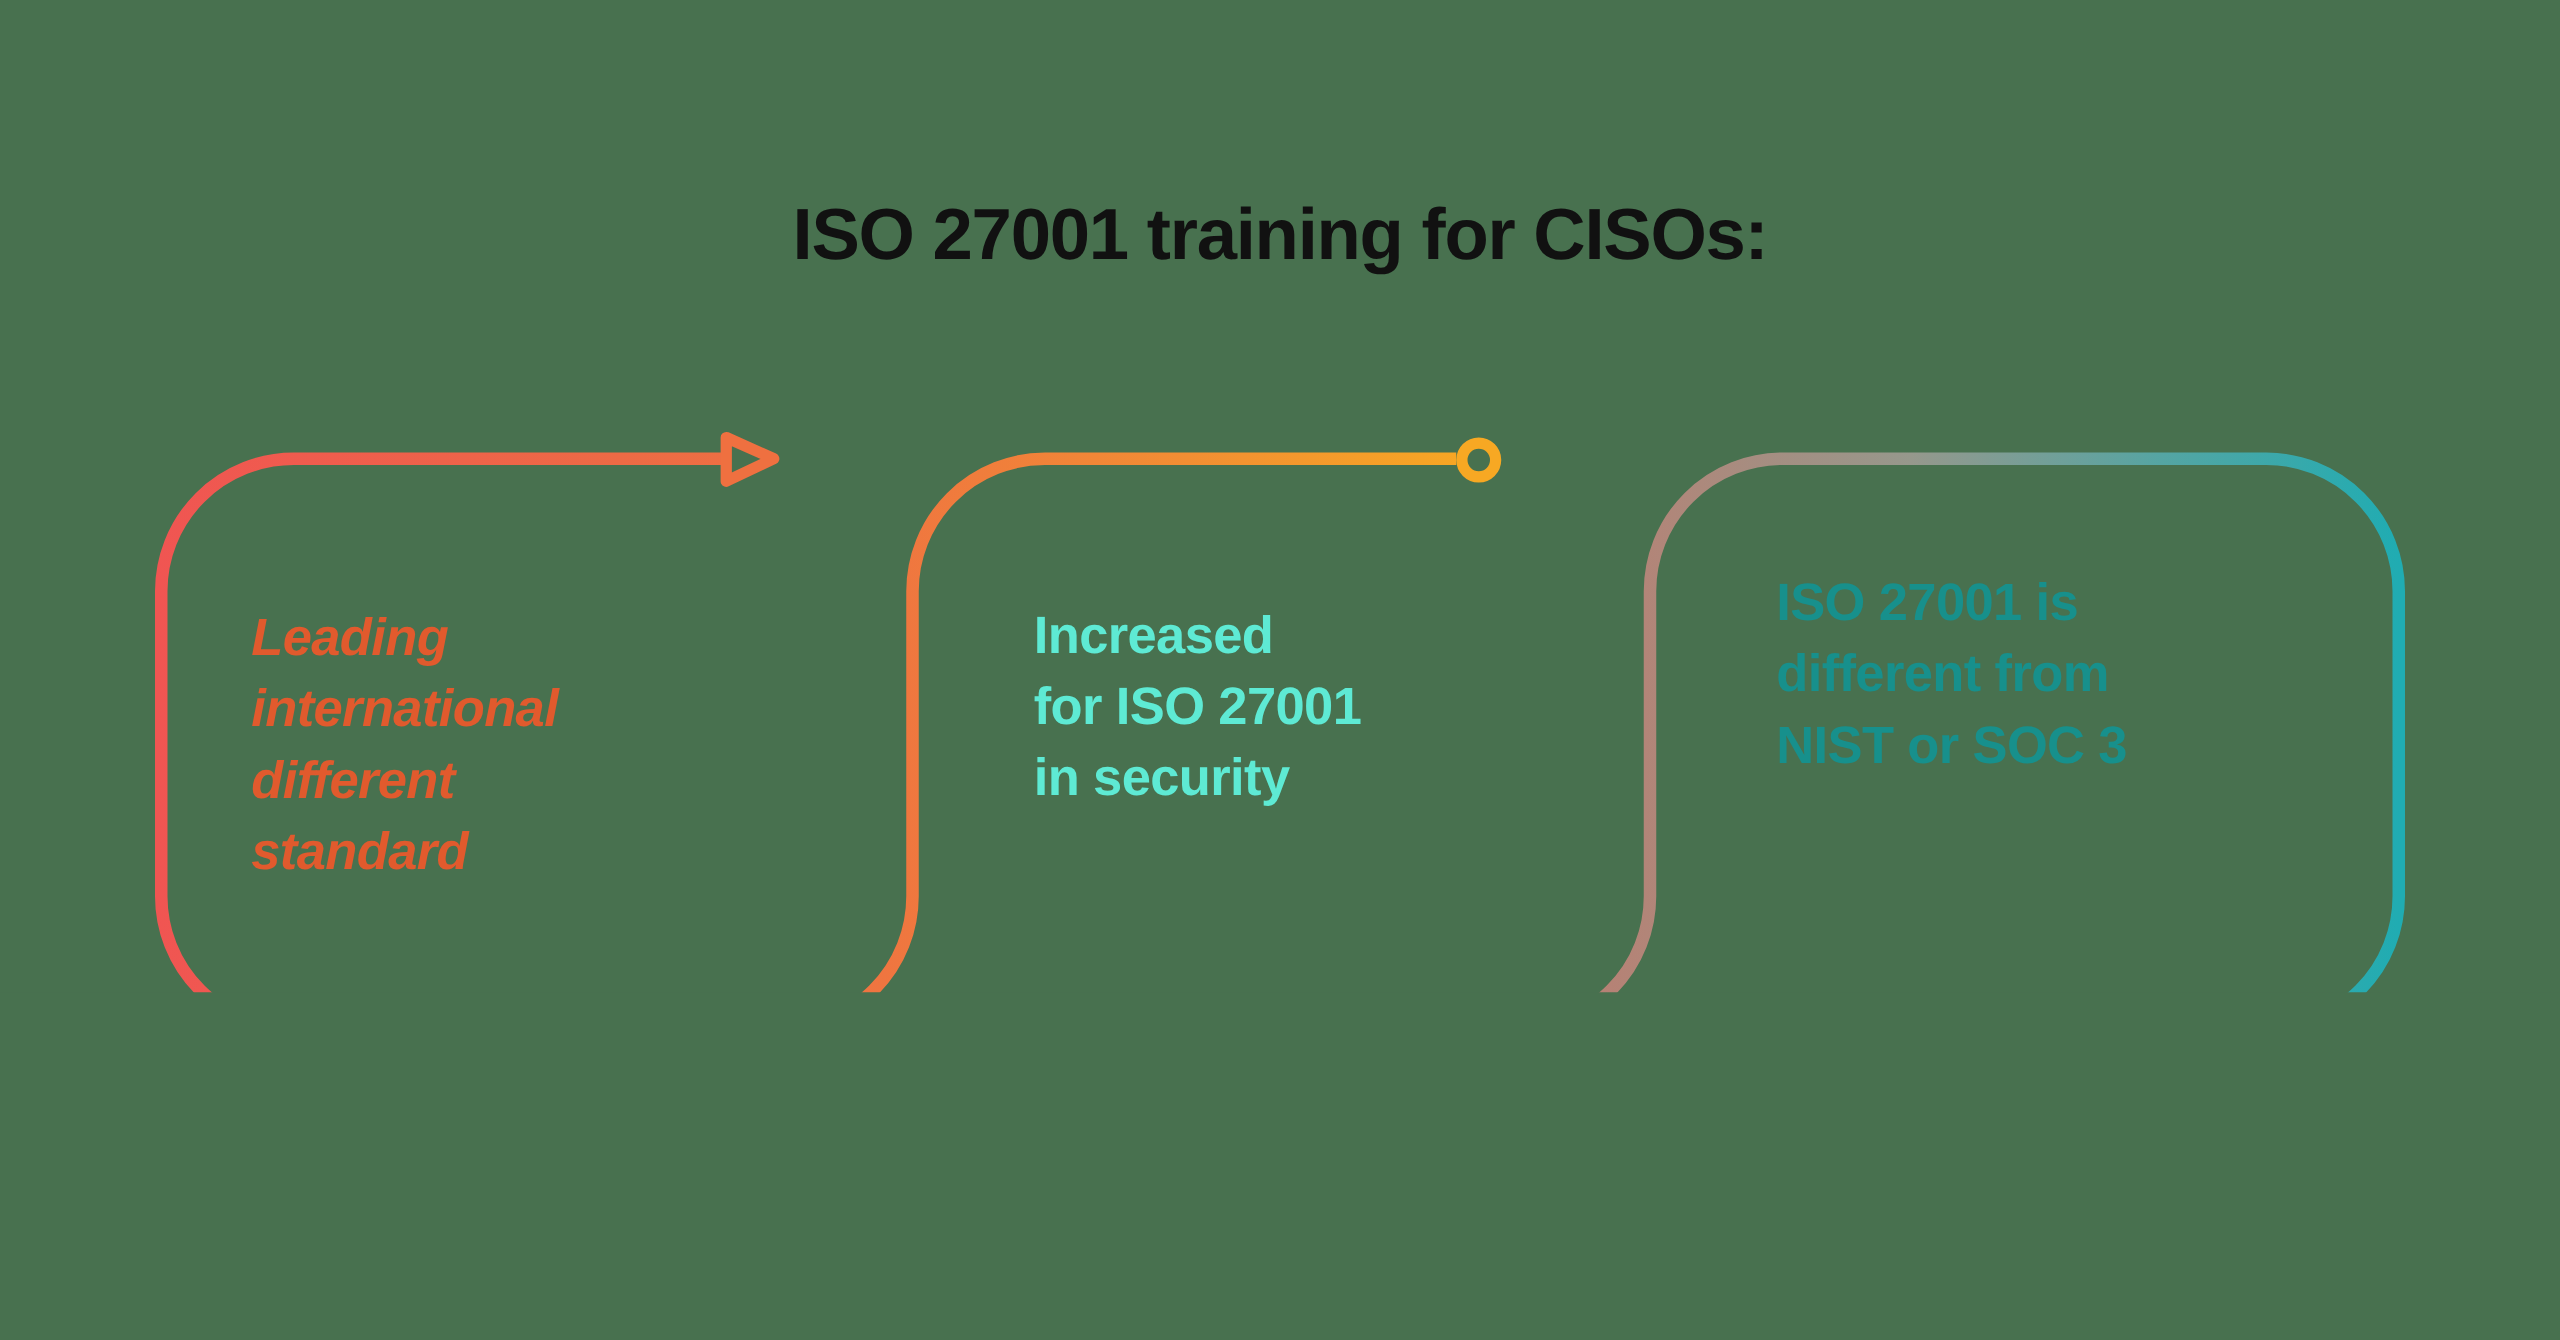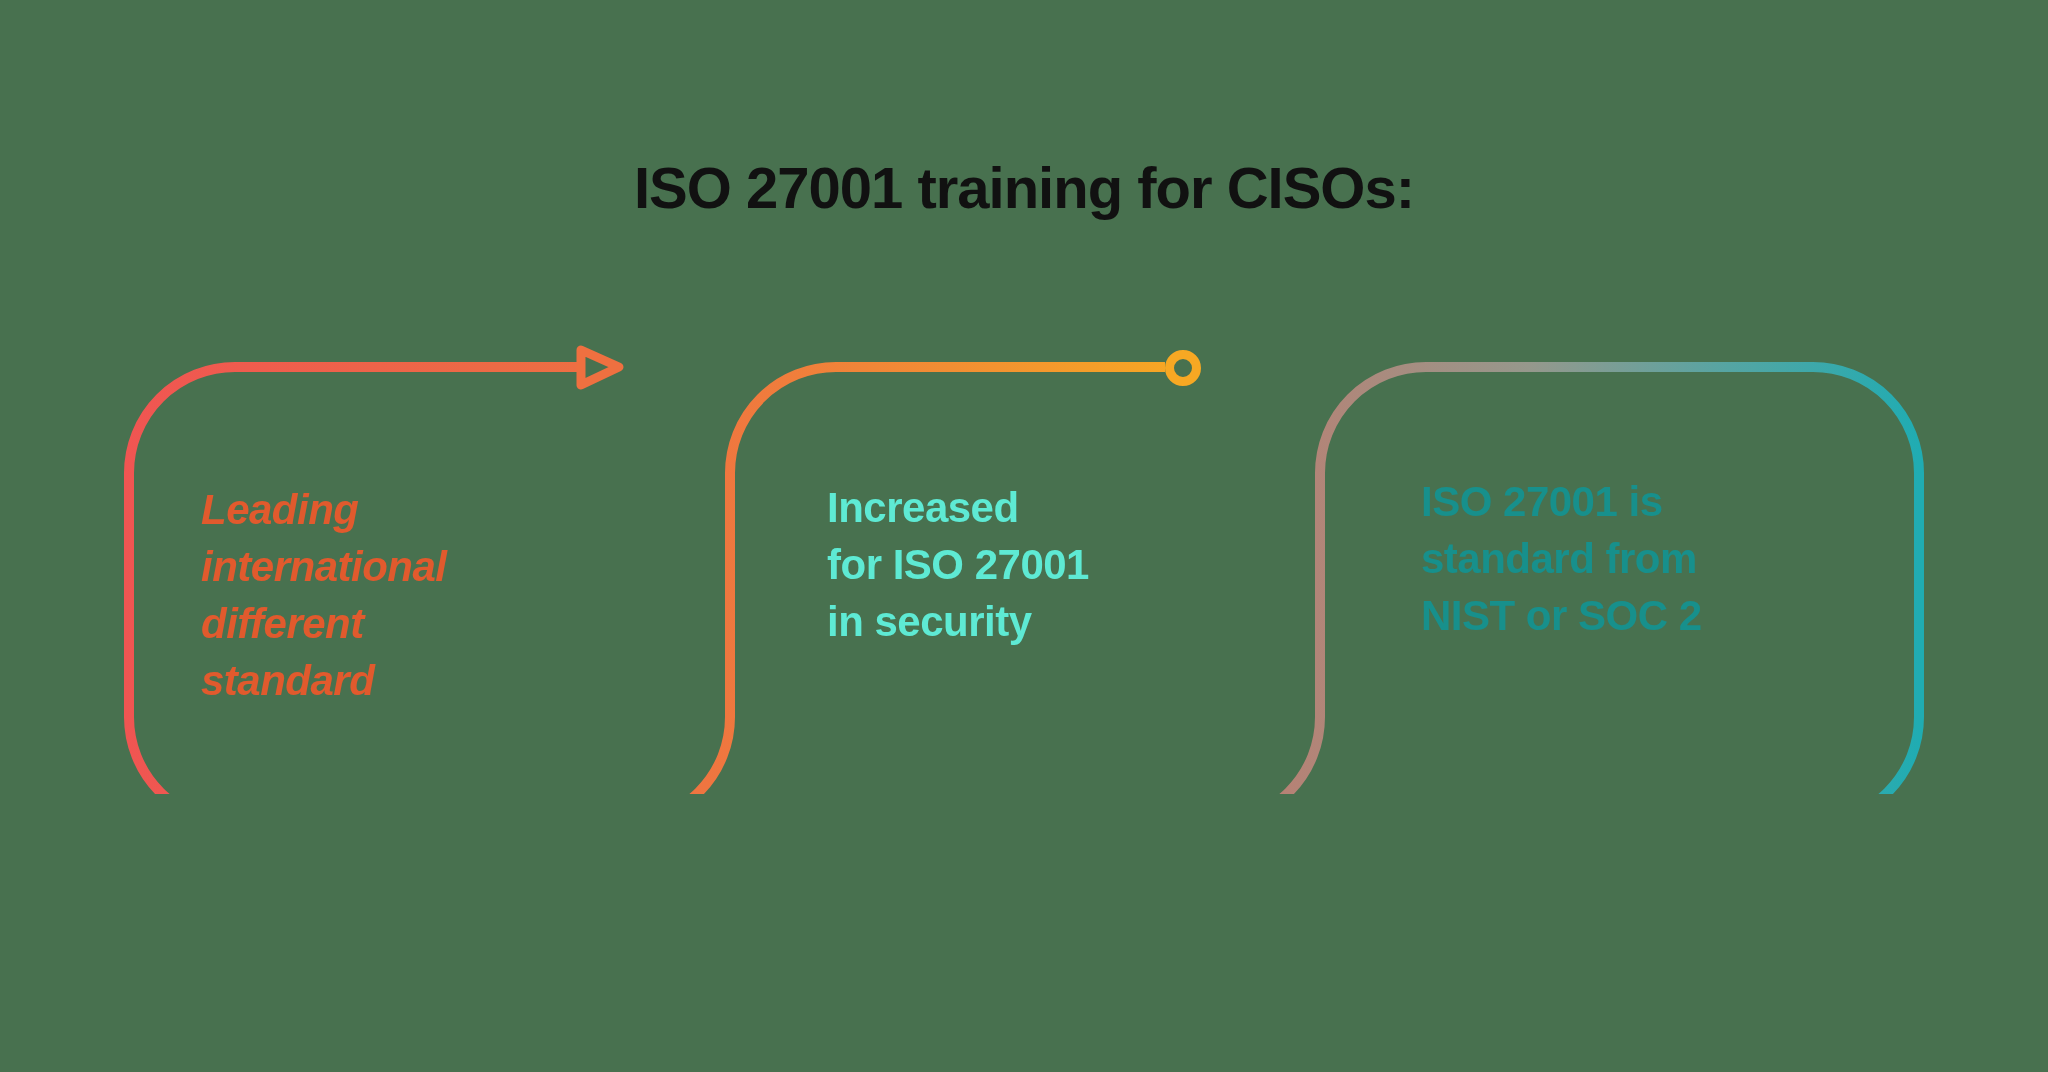--- a/index.html
+++ b/index.html
@@ -38,21 +38,21 @@
     position: absolute;
     font-weight: 700;
     font-size: 42px;
     line-height: 57px;
     letter-spacing: -0.5px;
     white-space: nowrap;
   }
   .card-text .line { display: block; }
   .card-1 { left: 201px; top: 481px; color: #e15a2d; font-style: italic; }
   .card-2 { left: 827px; top: 479px; color: #c3242e; }
-  .card-3 { left: 1421px; top: 473px; color: #17908c; }
+  .card-3 { left: 1421px; top: 453px; color: #17908c; }
 </style>
 </head>
 <body>
 
 <div class="stage">
 
   <svg class="art" viewBox="0 0 2048 1072" aria-hidden="true">
     <defs>
       <linearGradient id="gradA" gradientUnits="userSpaceOnUse" x1="125" y1="0" x2="1183" y2="0">
         <stop offset="0" stop-color="#f05552"></stop>
@@ -110,17 +110,17 @@
   </div>
 
   <div class="card-text card-2" style="color: #5eead4;">
     <span class="line">Increased</span>
     <span class="line">for ISO 27001</span>
     <span class="line">in security</span>
   </div>
 
   <div class="card-text card-3" style="color: rgb(23, 144, 140);">
     <span class="line">ISO 27001 is</span>
-    <span class="line">standard from</span>
-    <span class="line">NIST or SOC 2</span>
+    <span class="line">different from</span>
+    <span class="line">NIST or SOC 3</span>
   </div>
 
 </div>
 
 </body></html>

